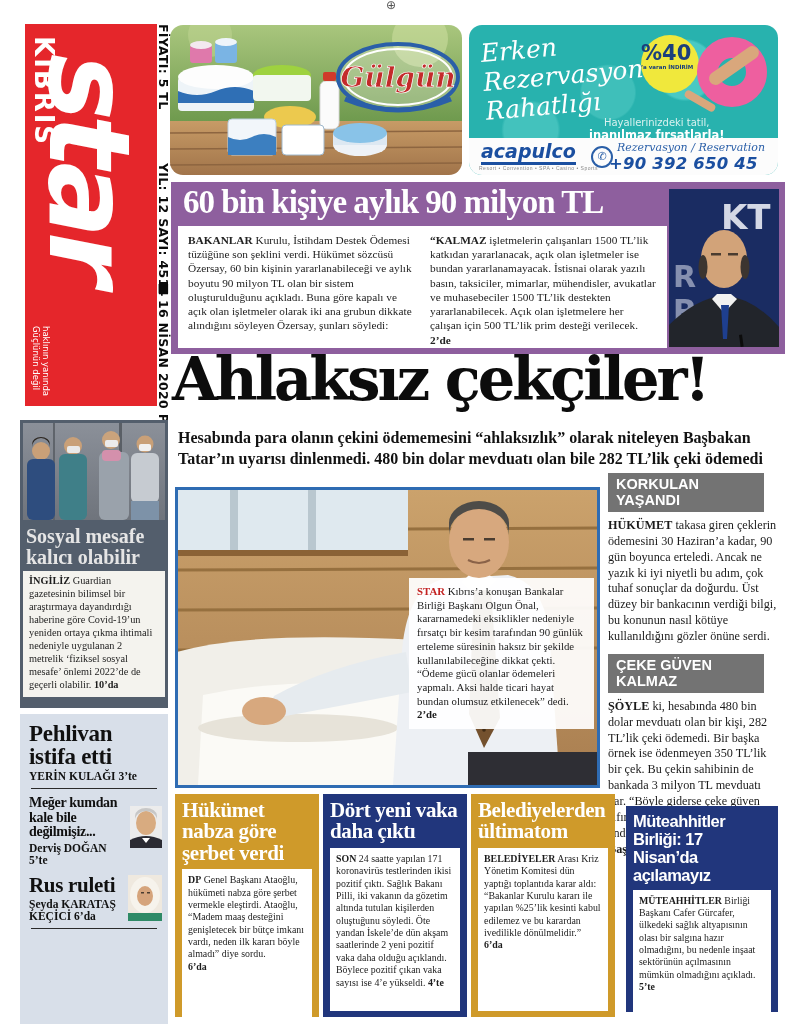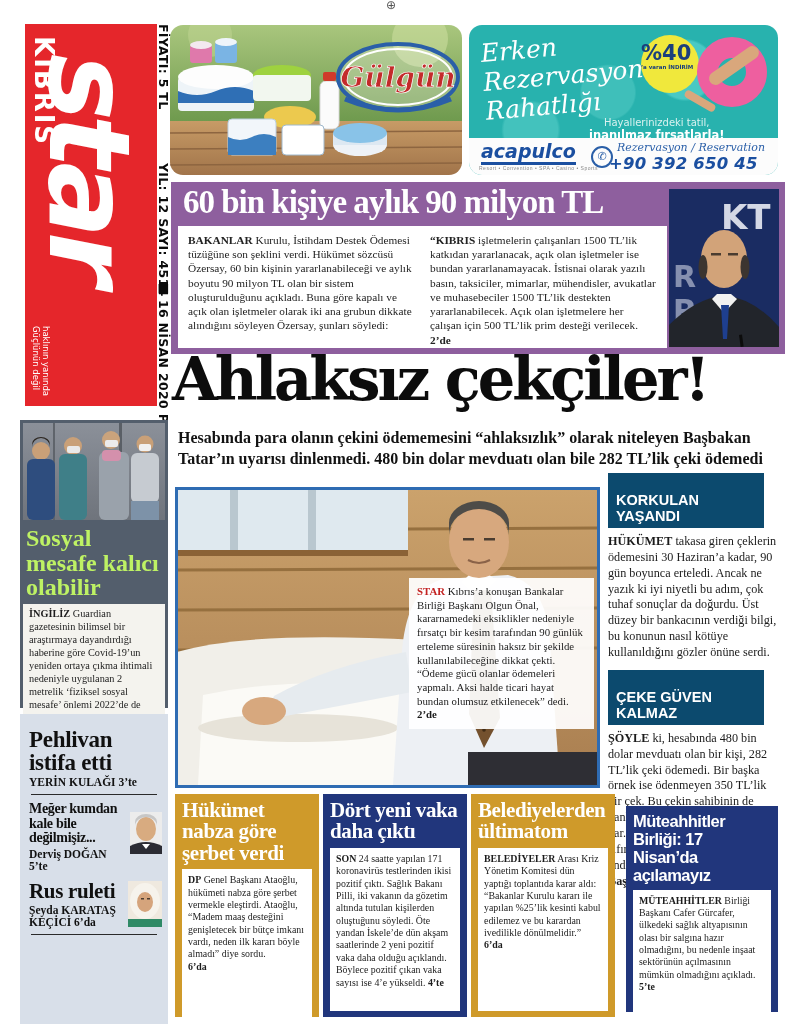--- a/index.html
+++ b/index.html
@@ -71,47 +71,47 @@
   .band-col2{left:252px;width:226px;}
   .band-photo{position:absolute;left:498px;top:7px;width:110px;height:158px;}
 
   
   .main-headline{left:172px;top:350px;width:612px;font-family:"DejaVu Serif",serif;font-weight:bold;
      font-size:59px;letter-spacing:-3px;color:#0c0c0c;line-height:1;white-space:nowrap;}
   .subhead{left:178px;top:427px;width:600px;font-weight:bold;font-size:16px;line-height:1.33;color:#121212;}
 
   
   .lstory{left:20px;top:420px;width:148px;height:288px;background:#535e6c;box-sizing:border-box;padding:3px;}
-  .lstory-title{color:#bef264;font-weight:bold;font-size:24px;line-height:1.03;padding:2px 3px 4px;}
+  .lstory-title{color:#e5e5e5;font-weight:bold;font-size:20px;line-height:1.03;padding:2px 3px 4px;}
   .lstory-body{background:#f4f3ee;padding:4px 6px 5px;font-size:10.3px;line-height:1.26;color:#1d1d1d;}
   .briefs{left:20px;top:714px;width:148px;height:310px;background:#d8dfe9;box-sizing:border-box;padding:8px 9px 4px;}
   .brief-title{font-weight:bold;color:#101010;letter-spacing:-.3px;line-height:1.0;}
-  .bt-1{font-size:23px;margin-top:6px;}
+  .bt-1{font-size:23px;}
   .bt-2{font-size:14px;line-height:1.05;}
   .bt-3{font-size:21px;}
   .bt-4{font-size:16.5px;line-height:1.05;}
   .brief-byline{font-weight:bold;font-size:11.5px;margin-top:2px;color:#111;}
   .brief-hr{border:none;border-top:1.6px solid #2a2a2a;margin:6px 2px 7px;}
   .brief-item{position:relative;}
   .pad-r{padding-right:33px;}
   .brief-photo{position:absolute;right:-3px;}
 
   
   .cphoto{left:175px;top:487px;width:425px;height:301px;border:3px solid #2f6cb3;box-sizing:border-box;}
   .cphoto-titlebox{position:absolute;right:0;top:0;width:195px;height:84px;background:#fff;
      border:3px solid #2a6ab0;box-sizing:border-box;padding:5px 8px;}
   .cphoto-title{color:#163f92;font-weight:bold;font-size:22px;line-height:1.1;letter-spacing:-.3px;}
   .cphoto-textbox{position:absolute;right:3px;top:88px;width:185px;background:rgba(255,255,255,.93);
      box-sizing:border-box;padding:7px 8px;font-size:10.8px;line-height:1.27;color:#1c1c1c;}
   .lead-red{color:#c32222;font-weight:bold;}
 
   
   .rcol{left:608px;top:473px;width:170px;}
-  .rbanner{background:#0c4a6e;color:#fff;font-family:"Liberation Sans",sans-serif;font-weight:bold;
-     font-size:14.5px;padding:19px 6px 4px 8px;width:156px;box-sizing:border-box;}
+  .rbanner{background:#737373;color:#fff;font-family:"Liberation Sans",sans-serif;font-weight:bold;
+     font-size:14.5px;padding:3px 6px 4px 8px;width:156px;box-sizing:border-box;}
   .rbody{font-size:12.2px;line-height:1.3;color:#1b1b1b;margin:6px 0 9px;}
 
   
   .sbox{position:absolute;box-sizing:border-box;padding:6px 7px;}
   .sbox-gold{background:#cf9a2a;}
   .sbox-navy{background:#21367c;}
   .sb-title{color:#fff;font-family:"Liberation Serif",serif;font-weight:bold;font-size:21px;
      line-height:1.02;letter-spacing:-.4px;}
   .sb-title-sans{font-family:"Liberation Sans",sans-serif;font-size:16.5px;letter-spacing:-.5px;line-height:1.1;}
   .sb-inner{background:#fff;margin-top:5px;padding:5px 6px;font-size:9.9px;line-height:1.25;color:#1c1c1c;
@@ -217,21 +217,21 @@
   </div>
 
   <div class="abs band">
     <div class="band-headline">60 bin kişiye aylık 90 milyon TL</div>
     <div class="band-white">
       <div class="band-col band-col1">
         <b>BAKANLAR</b>
         <span>Kurulu, İstihdam Destek Ödemesi tüzüğüne son şeklini verdi. Hükümet sözcüsü Özersay, 60 bin kişinin yararlanabileceği ve aylık boyutu 90 milyon TL olan bir sistem oluşturulduğunu açıkladı. Buna göre kapalı ve açık olan işletmeler olarak iki ana grubun dikkate alındığını söyleyen Özersay, şunları söyledi:</span>
       </div>
       <div class="band-col band-col2">
-        <b>“KIBRIS</b>
+        <b>“KALMAZ</b>
         <span>işletmelerin çalışanları 1500 TL’lik katkıdan yararlanacak, açık olan işletmeler ise bundan yararlanamayacak. İstisnai olarak yazılı basın, taksiciler, mimarlar, mühendisler, avukatlar ve muhasebeciler 1500 TL’lik destekten yararlanabilecek. Açık olan işletmelere her çalışan için 500 TL’lik prim desteği verilecek.</span>
         <b>2’de</b>
       </div>
     </div>
     <svg class="band-photo" width="110" height="158" viewBox="0 0 110 158">
       <rect width="110" height="158" fill="#1a2c62"></rect>
       <text x="52" y="40" font-family="DejaVu Sans, sans-serif" font-weight="bold" font-size="34" fill="#e9ebf4" opacity=".9">KT</text>
       <text x="4" y="98" font-family="DejaVu Sans, sans-serif" font-weight="bold" font-size="30" fill="#dfe3ee" opacity=".55">R</text>
       <text x="4" y="132" font-family="DejaVu Sans, sans-serif" font-weight="bold" font-size="30" fill="#dfe3ee" opacity=".55">P</text>
       <path d="M0,158 L0,136 Q26,110 55,106 Q86,110 110,138 L110,158 Z" fill="#22252b"></path>

